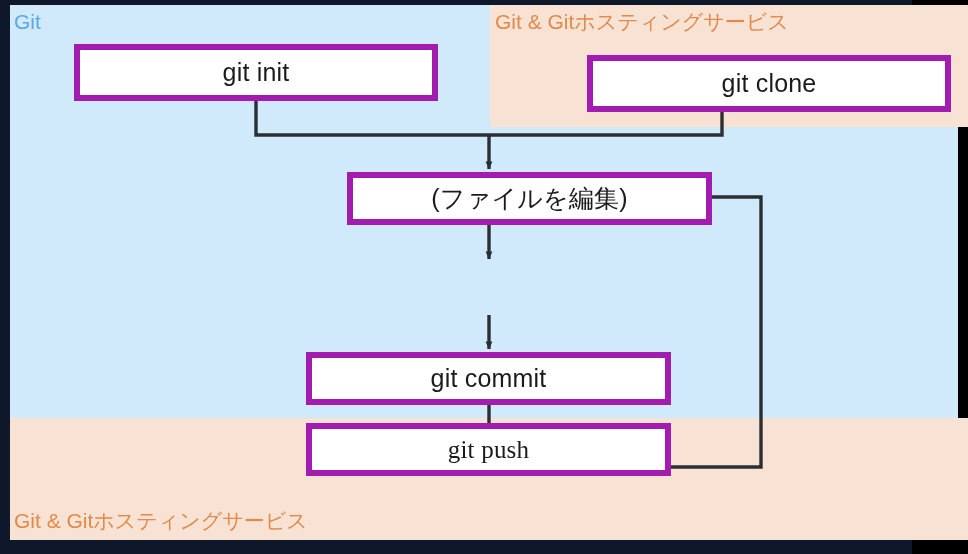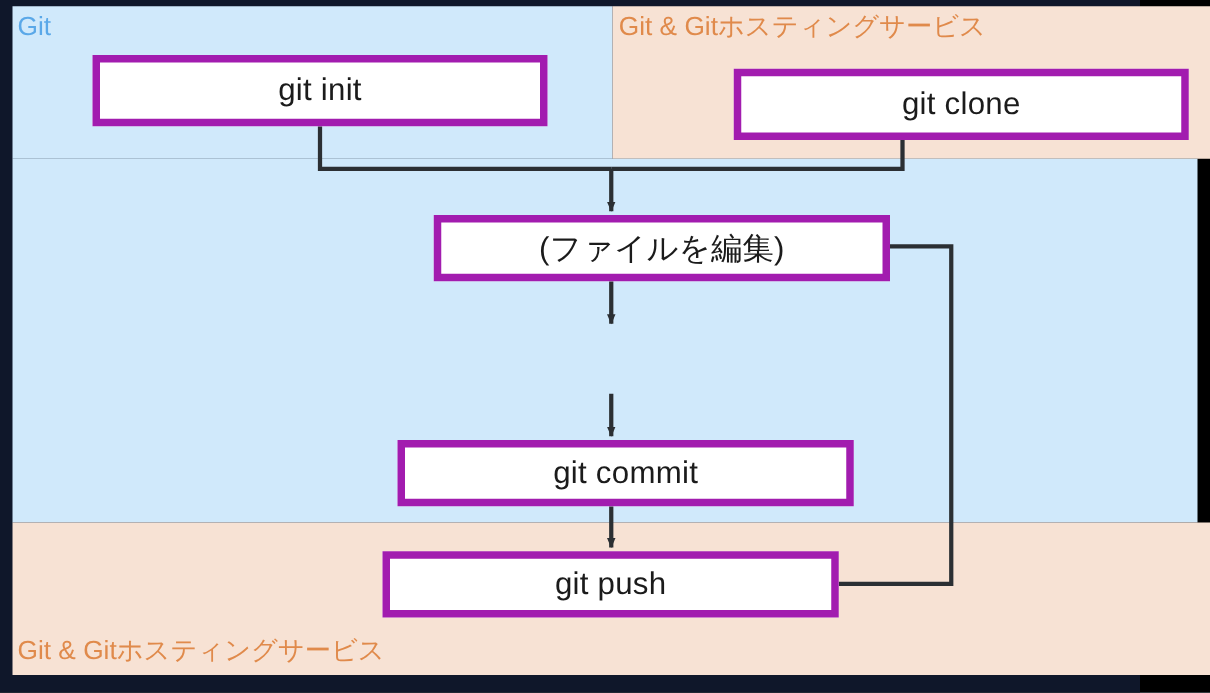--- a/index.html
+++ b/index.html
@@ -87,22 +87,22 @@
     align-items: center;
     justify-content: center;
     font-size: 25px;
     color: #1B1B1B;
     letter-spacing: 0.2px;
   }
   .node-git-init   { left: 74px;  top: 44px;  width: 364px; height: 57px; }
   .node-git-clone  { left: 540px; top: 55px;  width: 364px; height: 57px; margin-left: 47px; }
   .node-edit-file  { left: 306px; top: 172px; width: 365px; height: 53px; margin-left: 41px; }
   .node-git-add    { left: 306px; top: 262px; width: 365px; height: 53px; }
-  .node-git-commit { left: 318px; top: 352px; width: 365px; height: 53px; }
-  .node-git-push   { left: 306px; top: 441px; width: 365px; height: 53px; }
+  .node-git-commit { left: 306px; top: 352px; width: 365px; height: 53px; }
+  .node-git-push   { left: 306px; top: 423px; width: 365px; height: 53px; font-family: Liberation Serif, serif; }
 
   
   #wires {
     position: absolute;
     left: 0;
     top: 0;
     width: 968px;
     height: 554px;
     pointer-events: none;
   }

